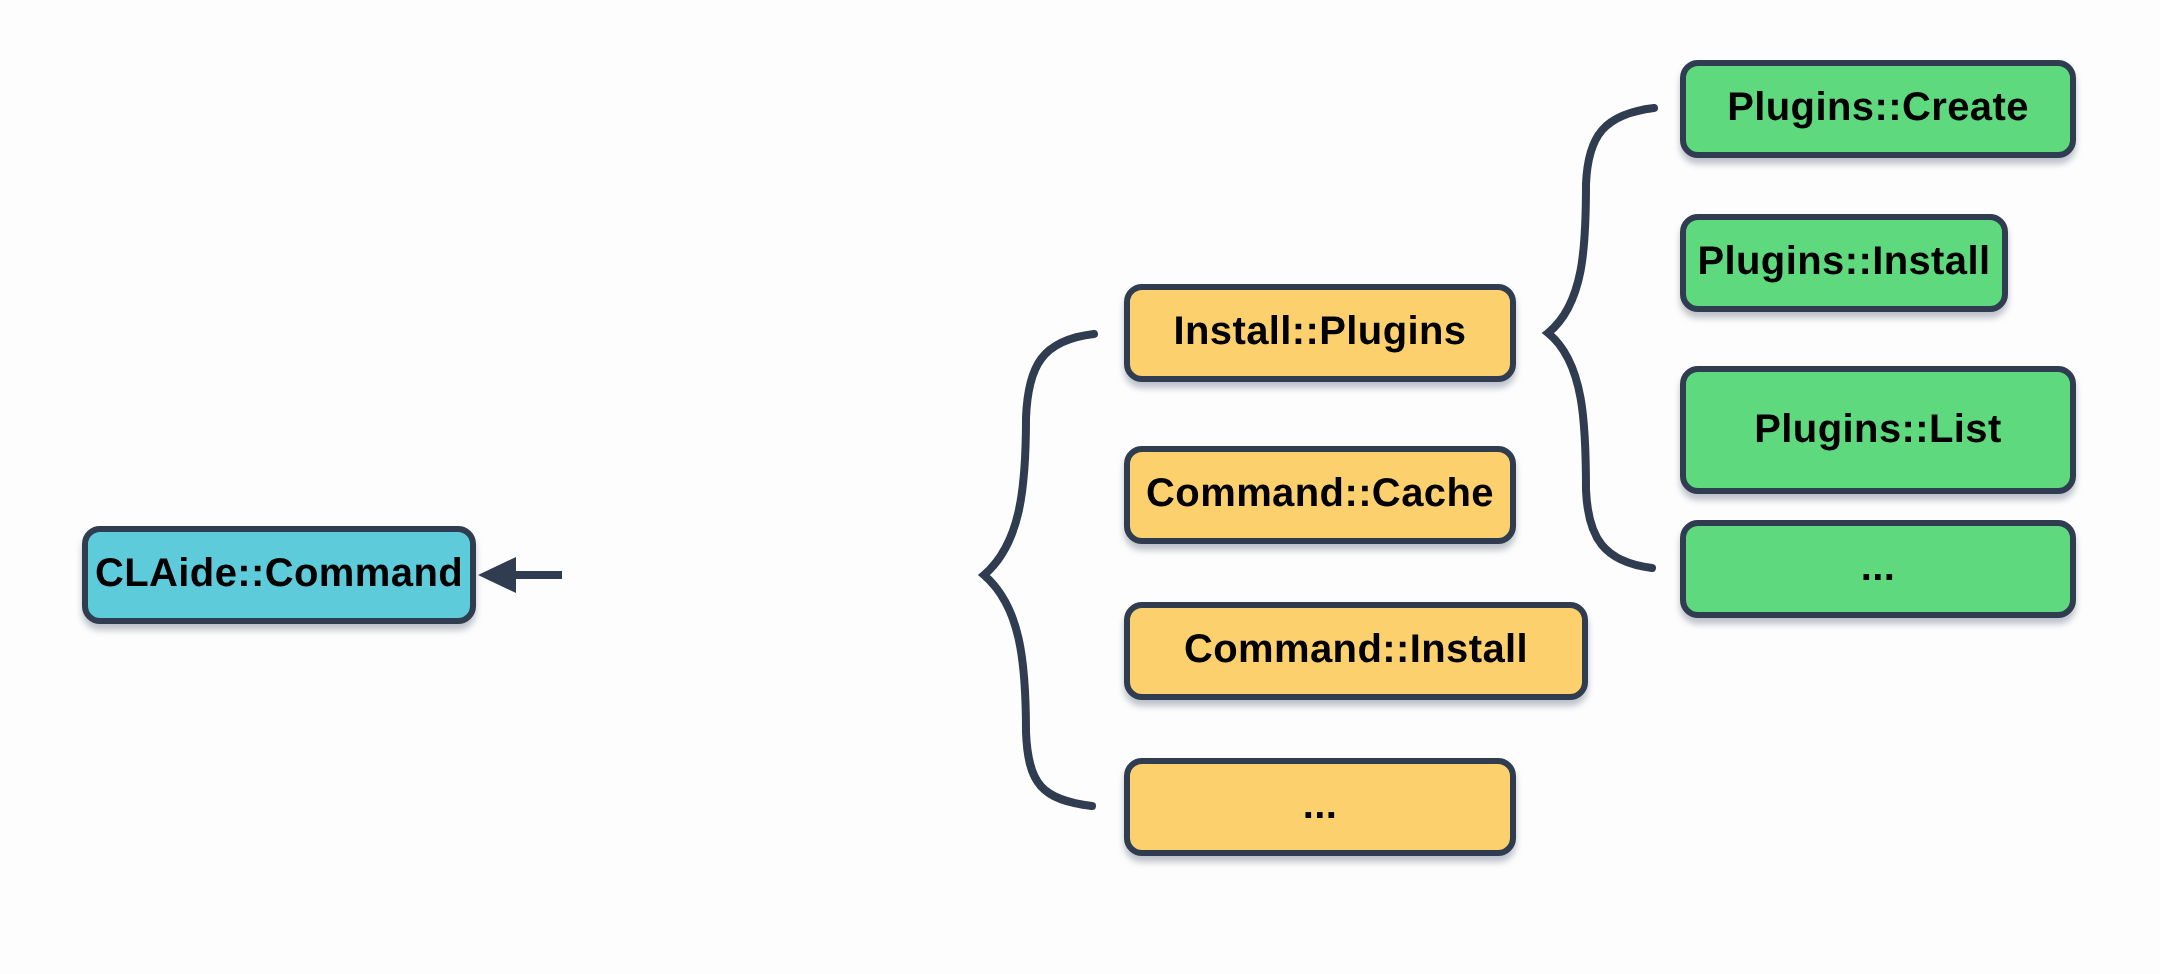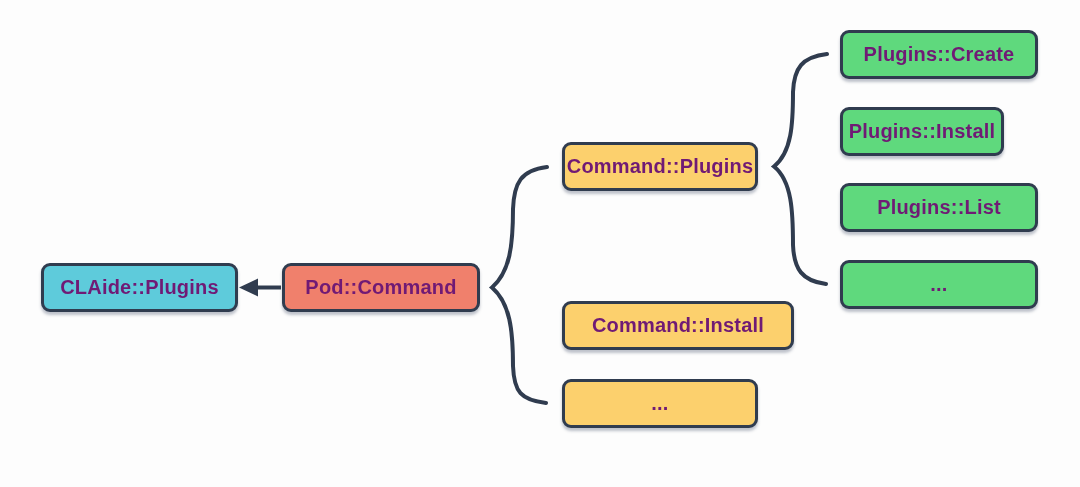--- a/index.html
+++ b/index.html
@@ -15,21 +15,21 @@
   .connectors line{stroke:#303c4f;stroke-width:4;}
   .connectors polygon{fill:#303c4f;stroke:none;}
   .node{
     position:absolute;
     box-sizing:border-box;
     border:3px solid #303c4f;
     border-radius:9px;
     display:flex;align-items:center;justify-content:center;
     font-weight:bold;
     font-size:20px;
-    color:#701a75;
+    color:#000000;
     box-shadow:0 3px 3px rgba(110,120,140,0.45);
     letter-spacing:0.2px;
   }
   .node.cyan{background:#5ecbdb;}
   .node.salmon{background:#f0806c;}
   .node.yellow{background:#fcd06d;}
   .node.green{background:#5fd97d;}
 </style>
 </head>
 <body>
@@ -50,43 +50,43 @@
              C 514,392 521,400 546,403"></path>
 
     <path d="M 827,54
              C 802,57 794,68 793,92
              C 793,123 792,152 774,166.5
              C 792,181 793,212 793,245
              C 794,269 802,281 826,284"></path>
   </svg>
 
   <div class="node cyan" style="left:41px;top:263px;width:197px;height:49px">
-    <span>CLAide::Plugins</span>
+    <span>CLAide::Command</span>
   </div>
 
-  <div class="node salmon" style="left:282px;top:263px;width:198px;height:49px">
-    <span>Pod::Command</span>
-  </div>
 
   <div class="node yellow" style="left:562px;top:142px;width:196px;height:49px">
-    <span>Command::Plugins</span>
+    <span>Install::Plugins</span>
+  </div>
+  <div class="node yellow" style="left:562px;top:223px;width:196px;height:49px">
+    <span>Command::Cache</span>
   </div>
   <div class="node yellow" style="left:562px;top:301px;width:232px;height:49px">
     <span>Command::Install</span>
   </div>
   <div class="node yellow" style="left:562px;top:379px;width:196px;height:49px">
     <span>...</span>
   </div>
 
   <div class="node green" style="left:840px;top:30px;width:198px;height:49px">
     <span>Plugins::Create</span>
   </div>
   <div class="node green" style="left:840px;top:107px;width:164px;height:49px">
     <span>Plugins::Install</span>
   </div>
-  <div class="node green" style="left:840px;top:183px;width:198px;height:49px">
+  <div class="node green" style="left:840px;top:183px;width:198px;height:64px">
     <span>Plugins::List</span>
   </div>
   <div class="node green" style="left:840px;top:260px;width:198px;height:49px">
     <span>...</span>
   </div>
 
 </div>
 
 </body></html>

